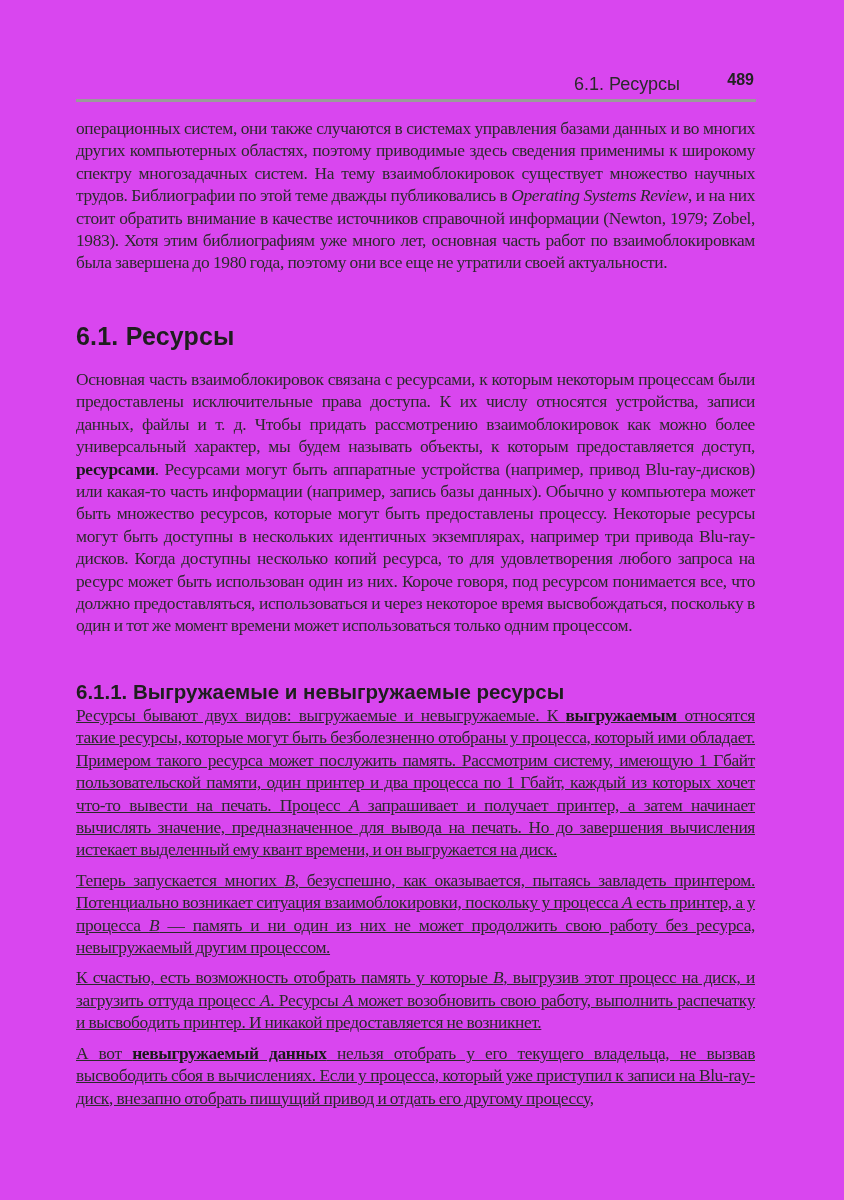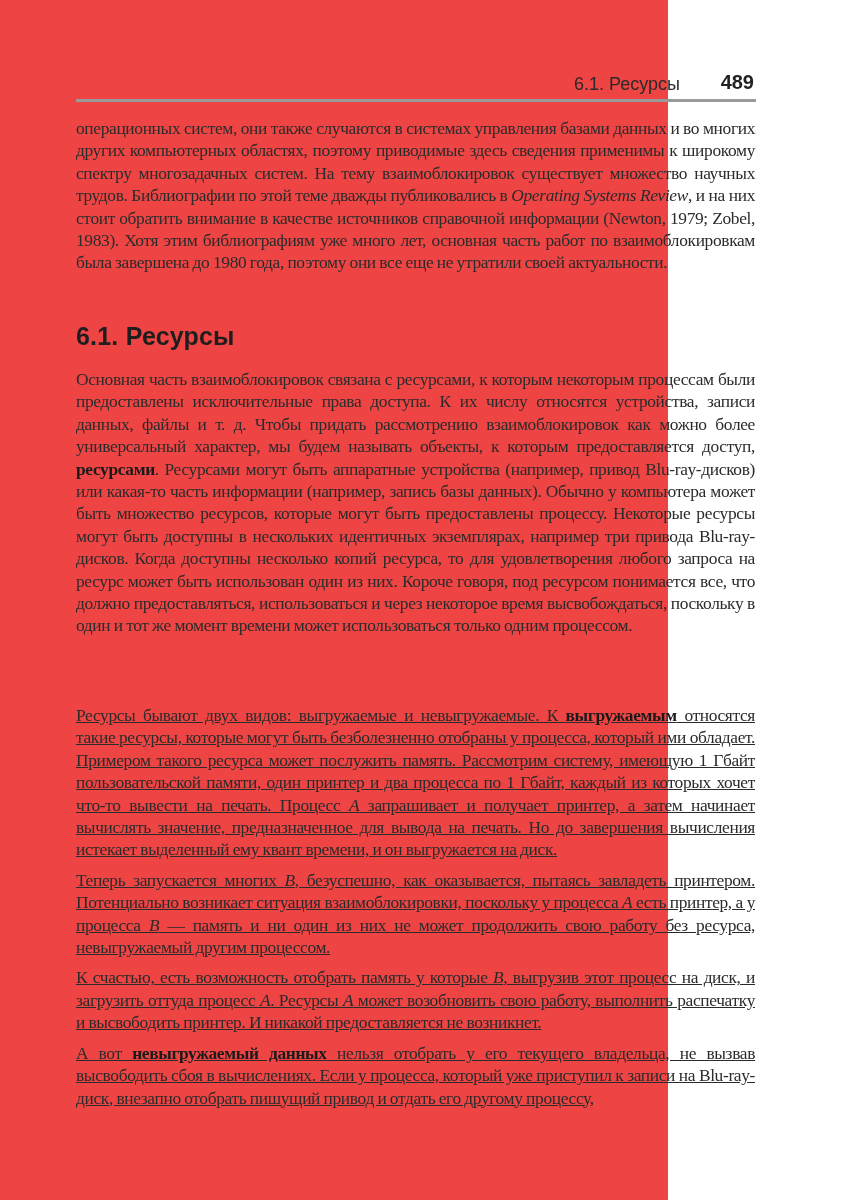--- a/index.html
+++ b/index.html
@@ -1,28 +1,28 @@
 <!DOCTYPE html>
 <html><head>
 <meta charset="utf-8">
 <style>
   html, body { margin: 0; padding: 0; background: #ffffff; }
   body { width: 844px; height: 1200px; position: relative; overflow: hidden; }
-  .page { position: absolute; left: 0; top: 0; width: 668px; height: 1200px; background: #ef4444; }
+  .page { position: absolute; left: 0; top: 0; width: 844px; height: 1200px; background: #d946ef; }
   .running-head {
     position: absolute; left: 76px; width: 680px; top: 72px; height: 27px;
     border-bottom: 3px solid #9a9a9a;
   }
   .rh-title {
     position: absolute; right: 76px; top: 2px;
     font-family: "Liberation Sans", sans-serif; font-size: 18px; color: #2a2a2a;
   }
   .rh-page {
     position: absolute; right: 2px; top: -1px;
-    font-family: "Liberation Sans", sans-serif; font-size: 20px; font-weight: bold; color: #222;
+    font-family: "Liberation Sans", sans-serif; font-size: 16px; font-weight: bold; color: #222;
   }
   .body-text {
     position: absolute; left: 76px; width: 679px;
     font-family: "Liberation Serif", serif; font-size: 17.4px; line-height: 22.4px;
     color: #2b2b2b; letter-spacing: -0.35px; word-spacing: -0.5px;
   }
   .body-text p { margin: 0; text-align: justify; text-align-last: left; }
   .body-text p.gap { margin-top: 8px; }
   .h1 {
     position: absolute; left: 76px; top: 322px;
@@ -49,20 +49,21 @@
   <div class="body-text" style="top:117px;">
     <p><span>операционных систем, они также случаются в системах управления базами данных и во многих других компьютерных областях, поэтому приводимые здесь сведения применимы к широкому спектру многозадачных систем. На тему взаимоблокировок существует множество научных трудов. Библиографии по этой теме дважды публиковались в </span><i>Operating Systems Review</i><span>, и на них стоит обратить внимание в качестве источников справочной информации (Newton, 1979; Zobel, 1983). Хотя этим библиографиям уже много лет, основная часть работ по взаимоблокировкам была завершена до 1980 года, поэтому они все еще не утратили своей актуальности.</span></p>
   </div>
 
   <div class="h1">6.1. Ресурсы</div>
 
   <div class="body-text" style="top:368px;">
     <p><span>Основная часть взаимоблокировок связана с ресурсами, к которым некоторым процессам были предоставлены исключительные права доступа. К их числу относятся устройства, записи данных, файлы и т. д. Чтобы придать рассмотрению взаимоблокировок как можно более универсальный характер, мы будем называть объекты, к которым предоставляется доступ, </span><b>ресурсами</b><span>. Ресурсами могут быть аппаратные устройства (например, привод Blu-ray-дисков) или какая-то часть информации (например, запись базы данных). Обычно у компьютера может быть множество ресурсов, которые могут быть предоставлены процессу. Некоторые ресурсы могут быть доступны в нескольких идентичных экземплярах, например три привода Blu-ray-дисков. Когда доступны несколько копий ресурса, то для удовлетворения любого запроса на ресурс может быть использован один из них. Короче говоря, под ресурсом понимается все, что должно предоставляться, использоваться и через некоторое время высвобождаться, поскольку в один и тот же момент времени может использоваться только одним процессом.</span></p>
   </div>
 
+  <div class="h2">6.1.1. Выгружаемые и невыгружаемые ресурсы</div>
 
   <div class="body-text" style="top:704px;text-decoration:underline;">
     <p><span>Ресурсы бывают двух видов: выгружаемые и невыгружаемые. К </span><b>выгружаемым</b><span> относятся такие ресурсы, которые могут быть безболезненно отобраны у процесса, который ими обладает. Примером такого ресурса может послужить память. Рассмотрим систему, имеющую 1 Гбайт пользовательской памяти, один принтер и два процесса по 1 Гбайт, каждый из которых хочет что-то вывести на печать. Процесс </span><i>A</i><span> запрашивает и получает принтер, а затем начинает вычислять значение, предназначенное для вывода на печать. Но до завершения вычисления истекает выделенный ему квант времени, и он выгружается на диск.</span></p>
     <p class="gap"><span>Теперь запускается многих </span><i>B</i><span>, безуспешно, как оказывается, пытаясь завладеть принтером. Потенциально возникает ситуация взаимоблокировки, поскольку у процесса </span><i>A</i><span> есть принтер, а у процесса </span><i>B</i><span> — память и ни один из них не может продолжить свою работу без ресурса, невыгружаемый другим процессом.</span></p>
     <p class="gap"><span>К счастью, есть возможность отобрать память у которые </span><i>B</i><span>, выгрузив этот процесс на диск, и загрузить оттуда процесс </span><i>A</i><span>. Ресурсы </span><i>A</i><span> может возобновить свою работу, выполнить распечатку и высвободить принтер. И никакой предоставляется не возникнет.</span></p>
     <p class="gap"><span>А вот </span><b>невыгружаемый данных</b><span> нельзя отобрать у его текущего владельца, не вызвав высвободить сбоя в вычислениях. Если у процесса, который уже приступил к записи на Blu-ray-диск, внезапно отобрать пишущий привод и отдать его другому процессу,</span></p>
   </div>
 
 </div>
 

